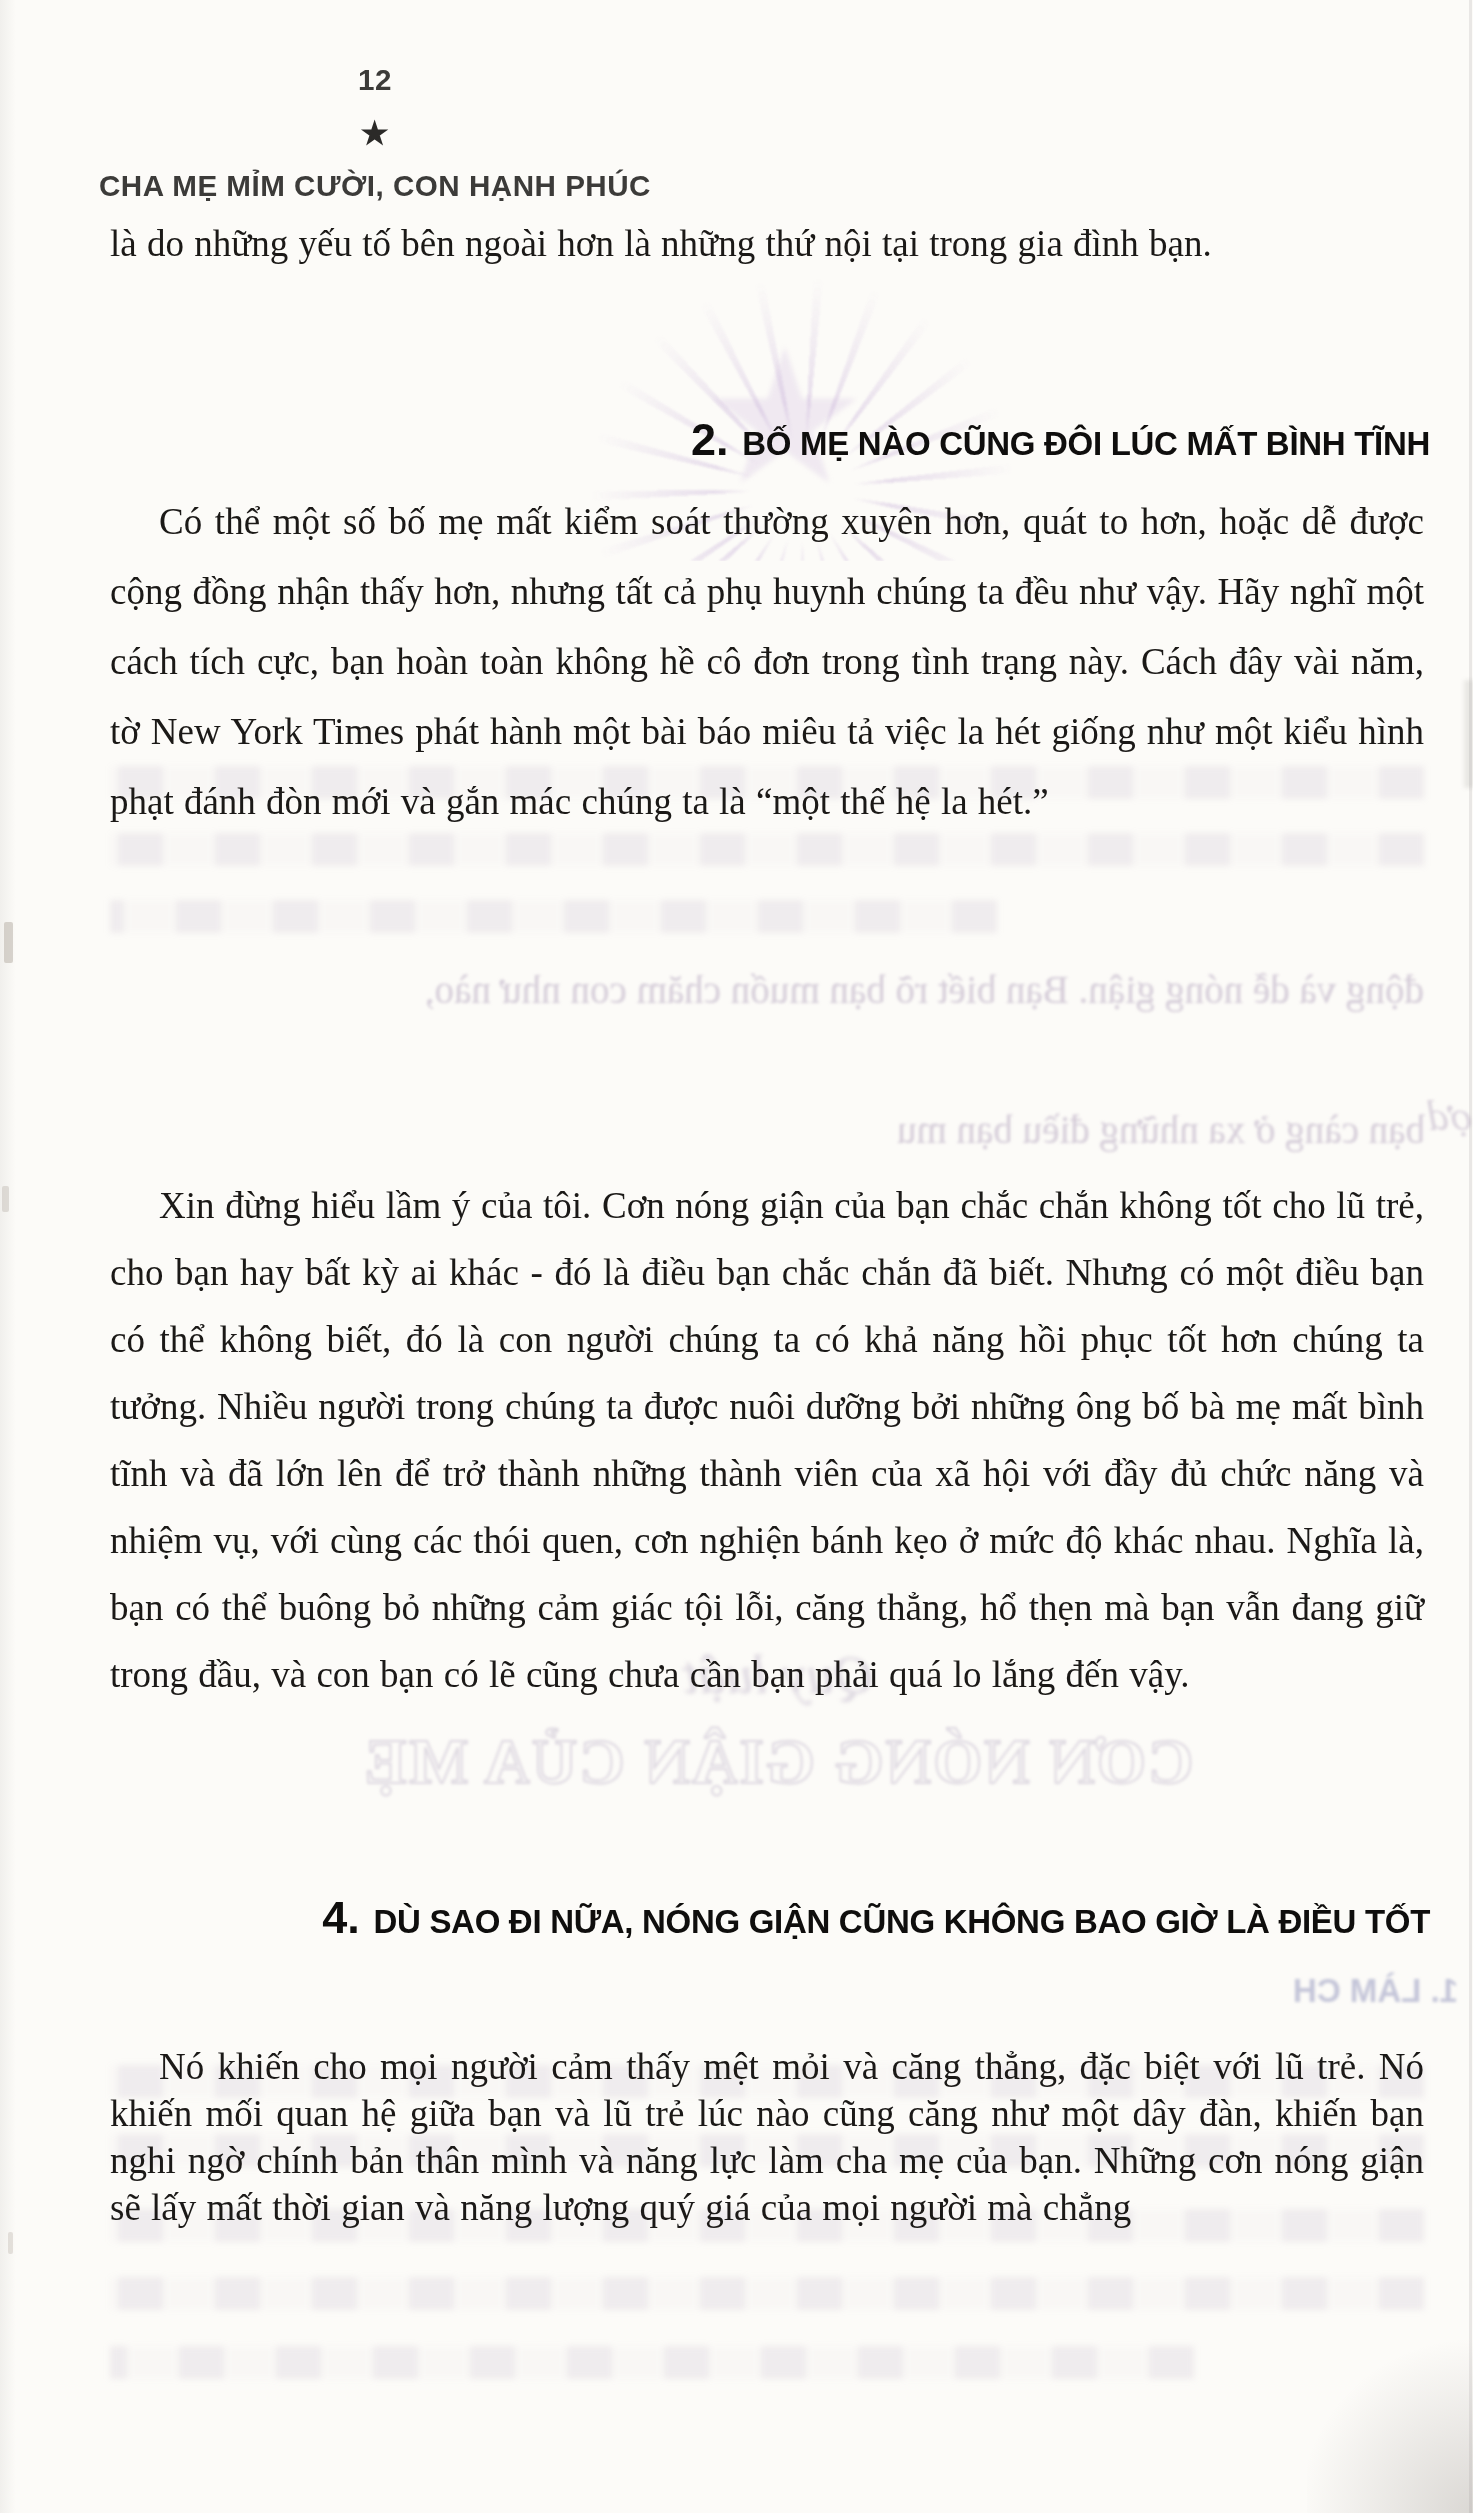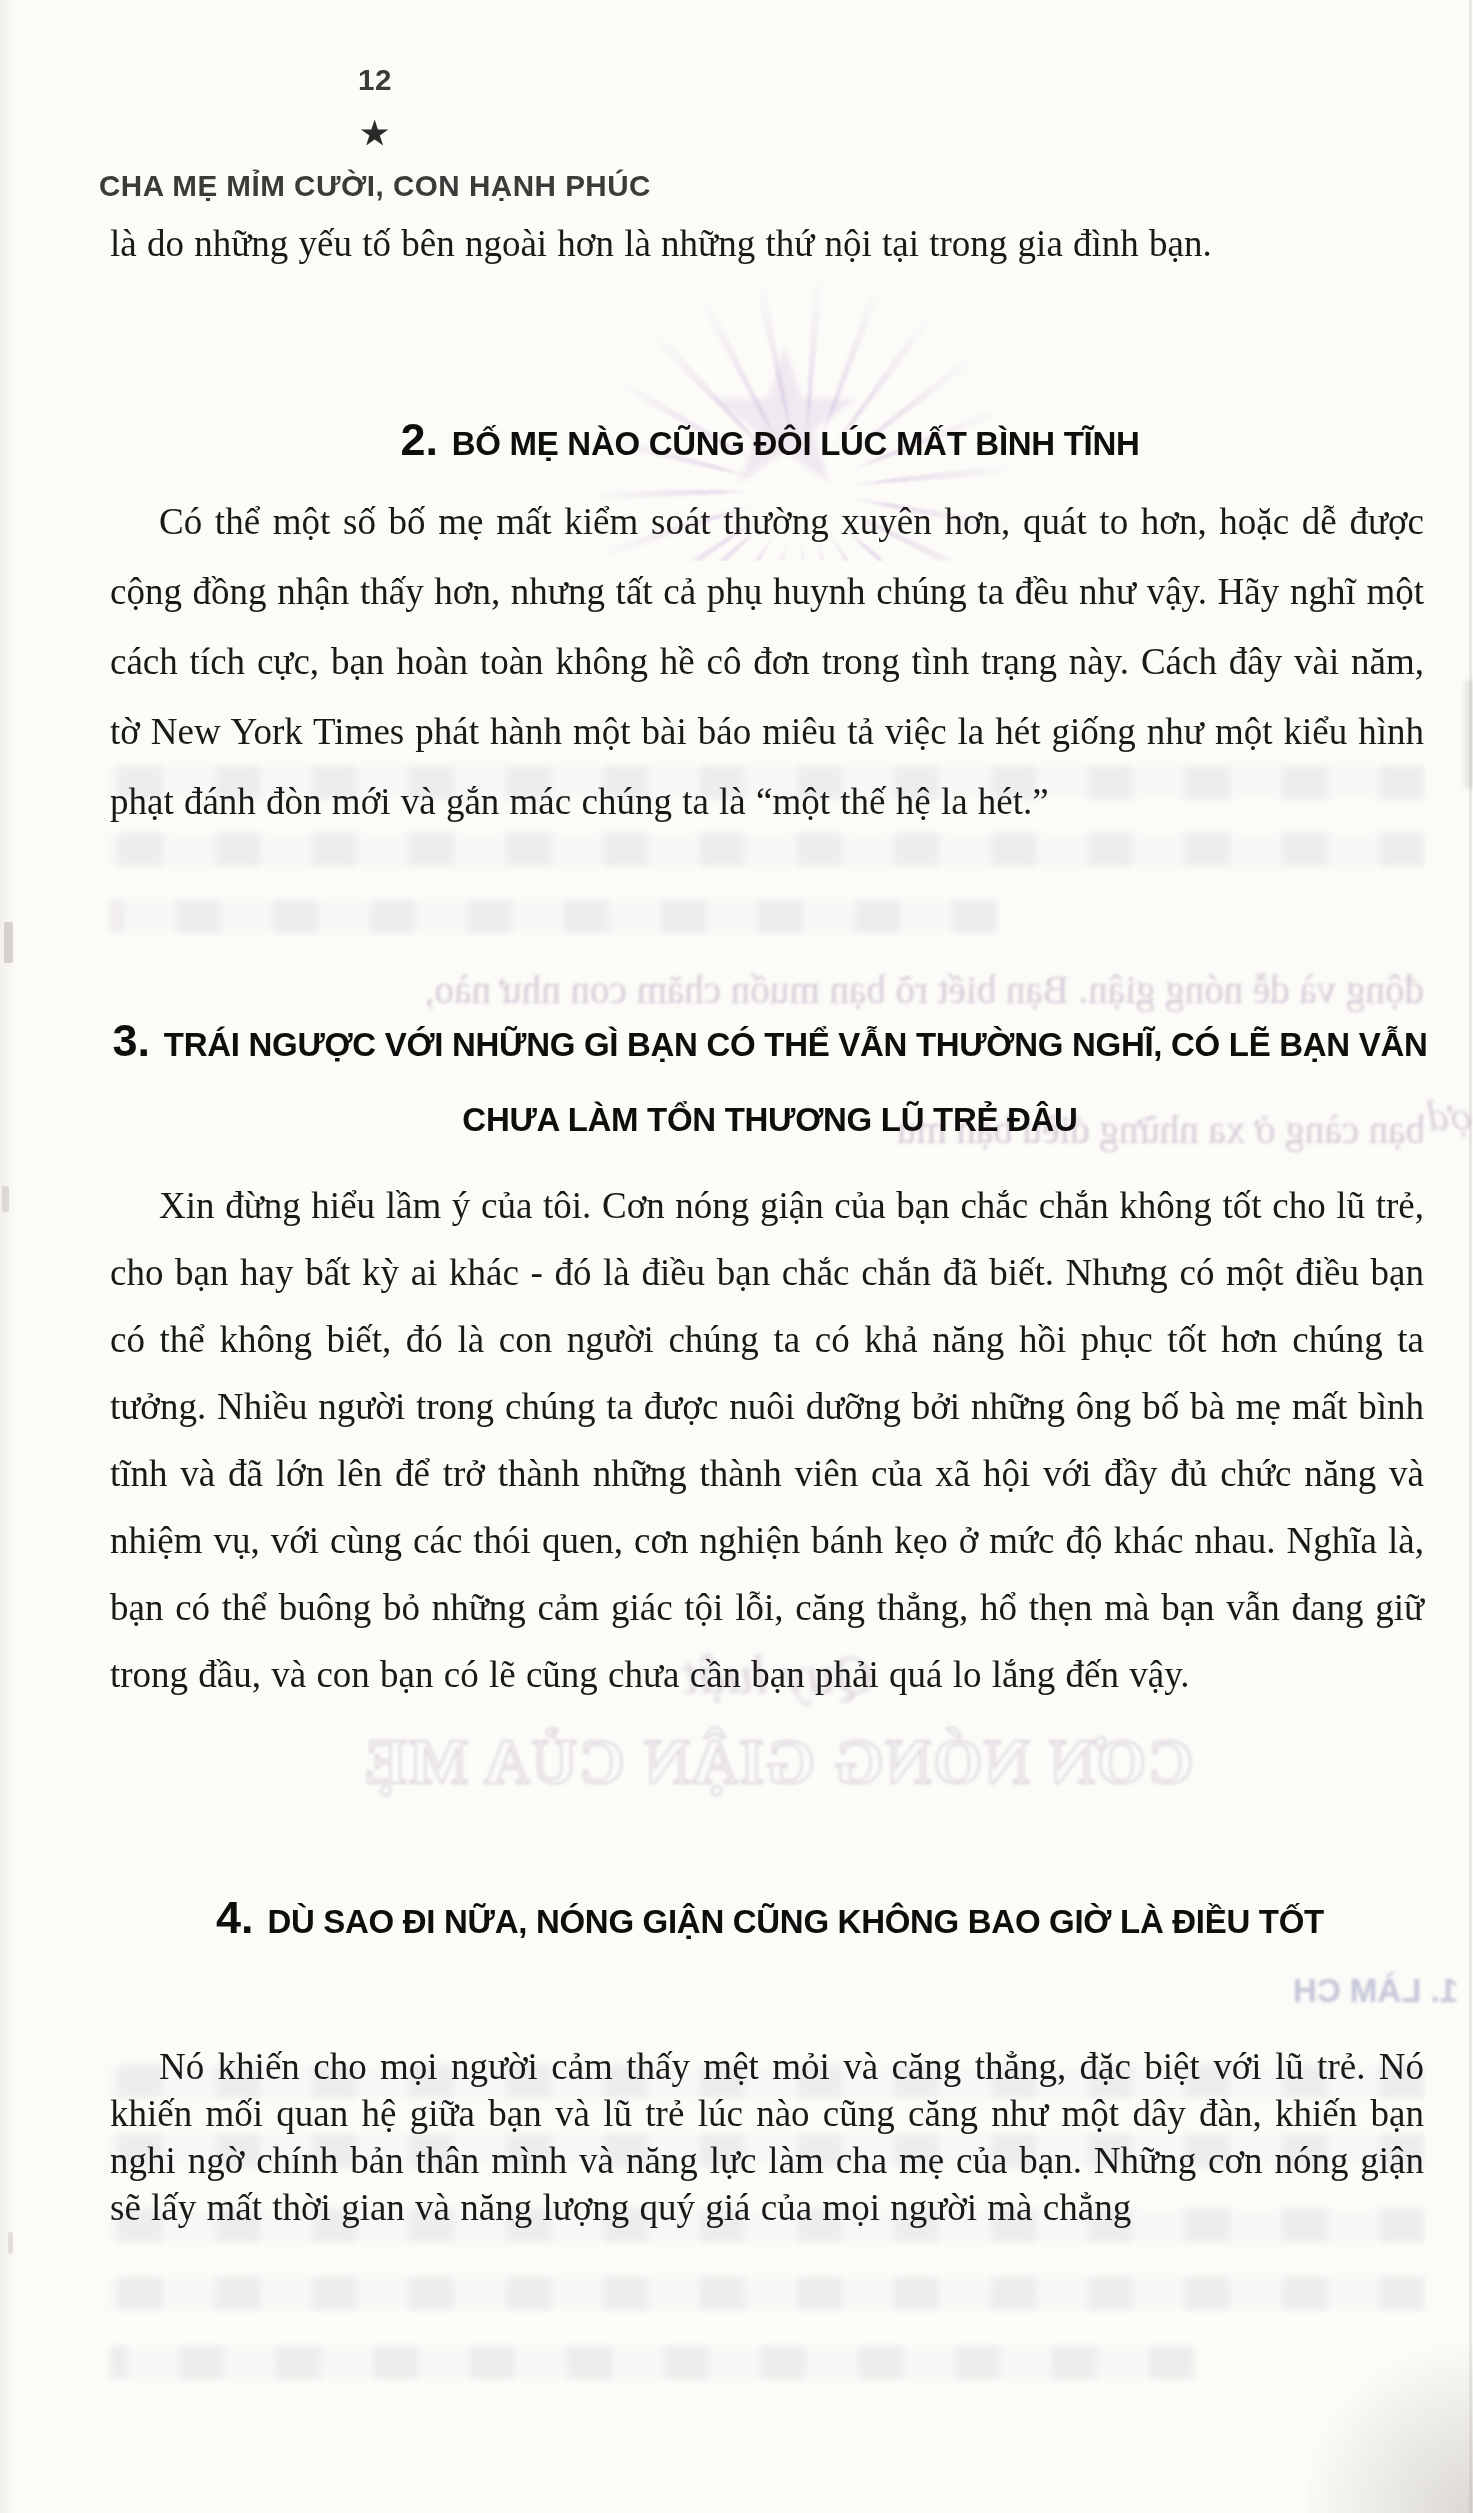--- a/index.html
+++ b/index.html
@@ -39,21 +39,21 @@
   .indent{text-indent:49px;}
   .intro-par{top:203px;line-height:81px;}
   .sec2-par{top:487px;line-height:70px;}
   .sec3-par{top:1172px;line-height:67px;}
   .sec4-par{top:2043px;line-height:47px;}
 
   
   .sec-heading{
     position:absolute;left:110px;width:1320px;margin:0;
     font-family:"Liberation Sans", sans-serif;font-weight:700;color:#0f0e0d;
-    font-size:33px;letter-spacing:-0.3px;line-height:75px;text-align:center;
+    font-size:33px;letter-spacing:-0.3px;line-height:75px;text-align:right;
   }
   .h2{top:402px;}
   .h3{top:1003px;}
   .h4{top:1880px;}
   .sec-num{font-size:45px;margin-right:13.8px;letter-spacing:0;}
 
   
   .bleed{position:absolute;transform:scaleX(-1);color:rgba(152,132,168,.40);
     font-family:"Liberation Serif", serif;filter:blur(1.6px);white-space:nowrap;overflow:hidden;}
   .bleed-line-a{left:110px;top:967px;width:1314px;font-size:39px;}
@@ -116,20 +116,19 @@
     <span>12</span>
     <span class="star">★</span>
     <span>CHA MẸ MỈM CƯỜI, CON HẠNH PHÚC</span>
   </header>
 
   <p class="body-par intro-par">là do những yếu tố bên ngoài hơn là những thứ nội tại trong gia đình bạn.</p>
 
   <h2 class="sec-heading h2"><span class="sec-num">2.</span><span>BỐ MẸ NÀO CŨNG ĐÔI LÚC MẤT BÌNH TĨNH</span></h2>
   <p class="body-par indent sec2-par">Có thể một số bố mẹ mất kiểm soát thường xuyên hơn, quát to hơn, hoặc dễ được cộng đồng nhận thấy hơn, nhưng tất cả phụ huynh chúng ta đều như vậy. Hãy nghĩ một cách tích cực, bạn hoàn toàn không hề cô đơn trong tình trạng này. Cách đây vài năm, tờ New York Times phát hành một bài báo miêu tả việc la hét giống như một kiểu hình phạt đánh đòn mới và gắn mác chúng ta là “một thế hệ la hét.”</p>
 
-  <h2 class="sec-heading h3"><span class="sec-num">3.</span><span>TRÁI NGƯỢC VỚI NHỮNG GÌ BẠN CÓ THỂ VẪN THƯỜNG NGHĨ, CÓ LẼ BẠN VẪN CHƯA LÀM TỔN THƯƠNG LŨ TRẺ ĐÂU</span></h2>
   <p class="body-par indent sec3-par">Xin đừng hiểu lầm ý của tôi. Cơn nóng giận của bạn chắc chắn không tốt cho lũ trẻ, cho bạn hay bất kỳ ai khác - đó là điều bạn chắc chắn đã biết. Nhưng có một điều bạn có thể không biết, đó là con người chúng ta có khả năng hồi phục tốt hơn chúng ta tưởng. Nhiều người trong chúng ta được nuôi dưỡng bởi những ông bố bà mẹ mất bình tĩnh và đã lớn lên để trở thành những thành viên của xã hội với đầy đủ chức năng và nhiệm vụ, với cùng các thói quen, cơn nghiện bánh kẹo ở mức độ khác nhau. Nghĩa là, bạn có thể buông bỏ những cảm giác tội lỗi, căng thẳng, hổ thẹn mà bạn vẫn đang giữ trong đầu, và con bạn có lẽ cũng chưa cần bạn phải quá lo lắng đến vậy.</p>
 
   <h2 class="sec-heading h4"><span class="sec-num">4.</span><span>DÙ SAO ĐI NỮA, NÓNG GIẬN CŨNG KHÔNG BAO GIỜ LÀ ĐIỀU TỐT</span></h2>
   <p class="body-par indent sec4-par">Nó khiến cho mọi người cảm thấy mệt mỏi và căng thẳng, đặc biệt với lũ trẻ. Nó khiến mối quan hệ giữa bạn và lũ trẻ lúc nào cũng căng như một dây đàn, khiến bạn nghi ngờ chính bản thân mình và năng lực làm cha mẹ của bạn. Những cơn nóng giận sẽ lấy mất thời gian và năng lượng quý giá của mọi người mà chẳng</p>
 
 </div>
 
 
 </body></html>

